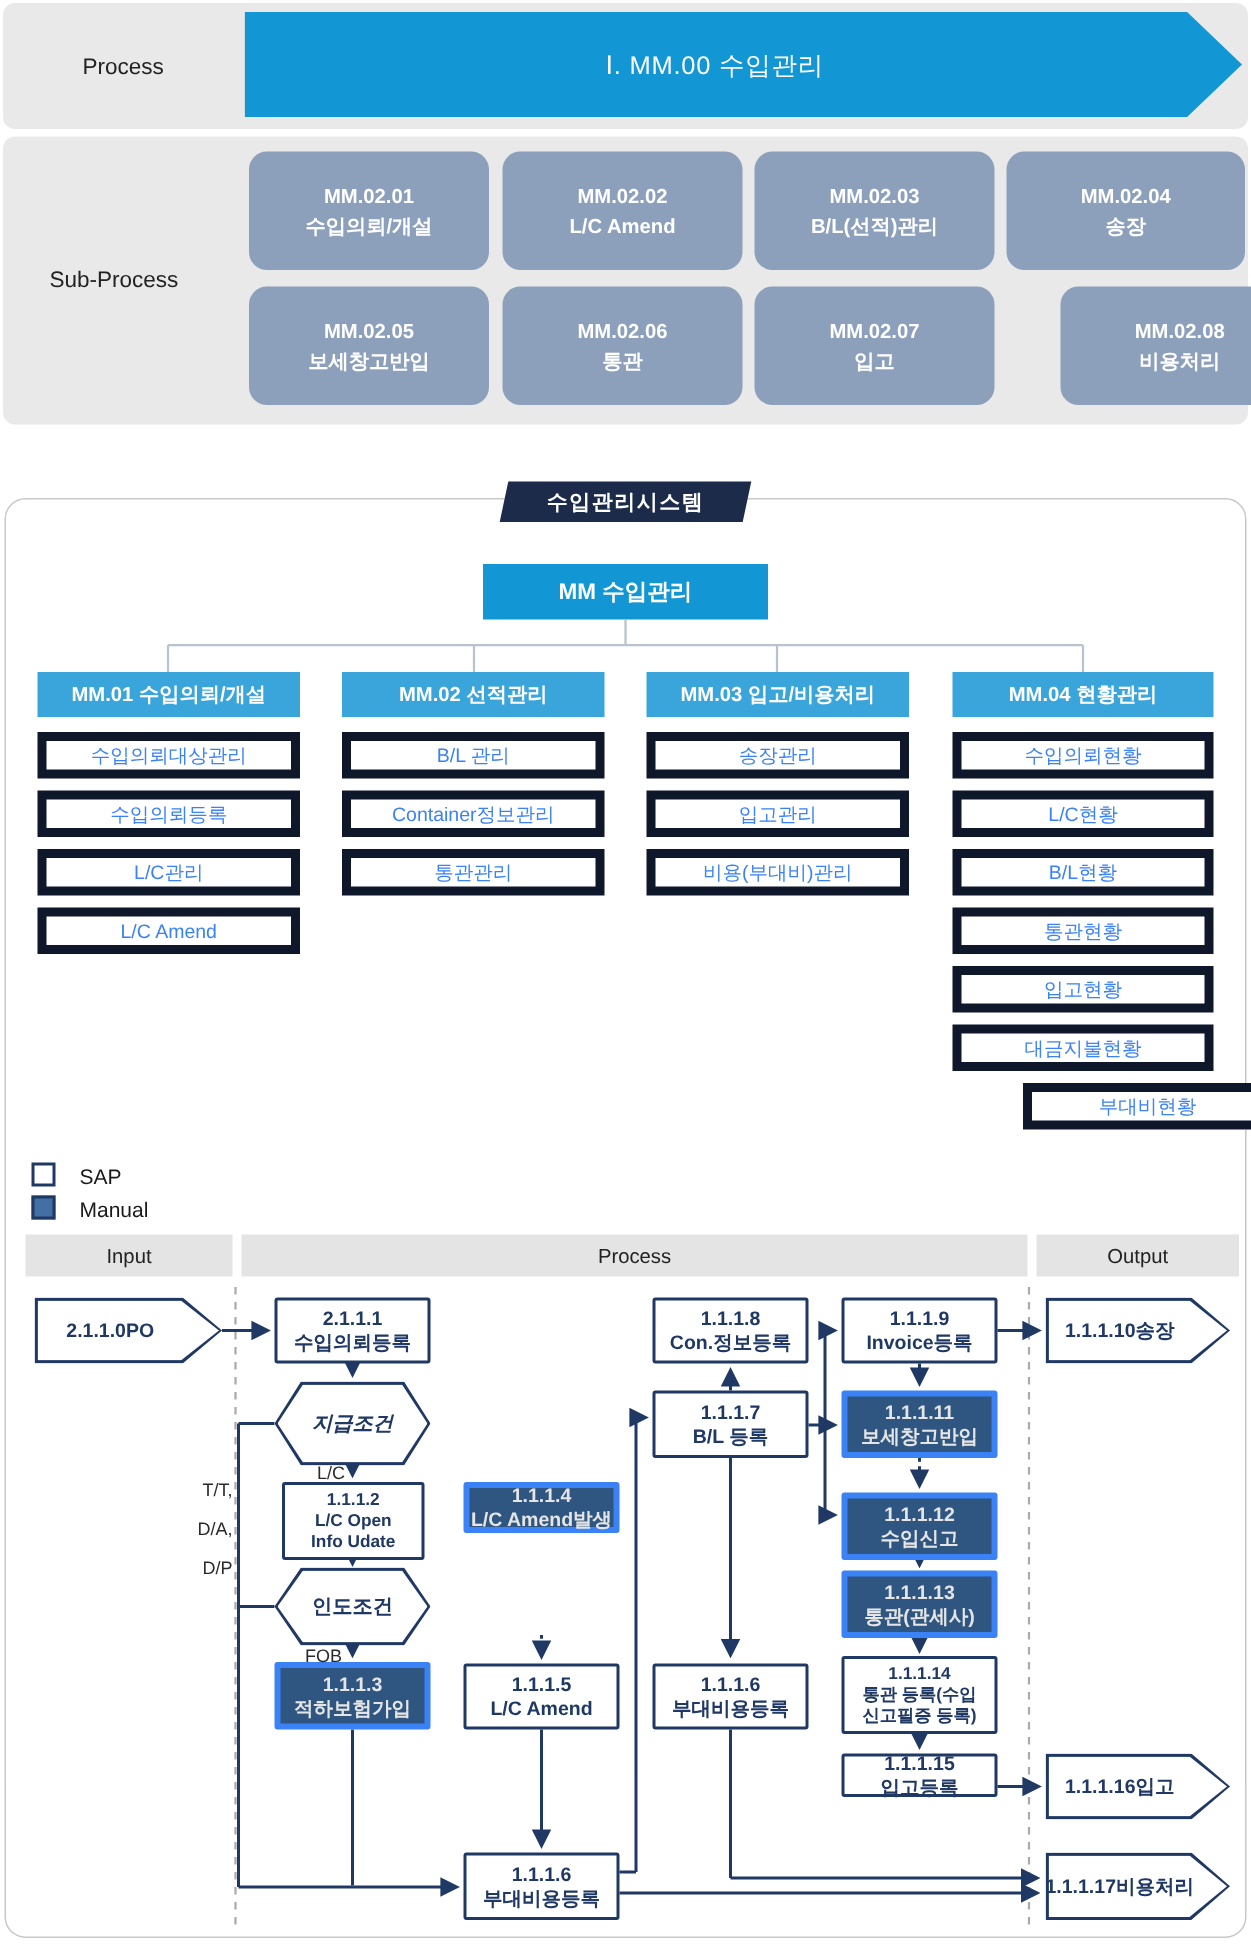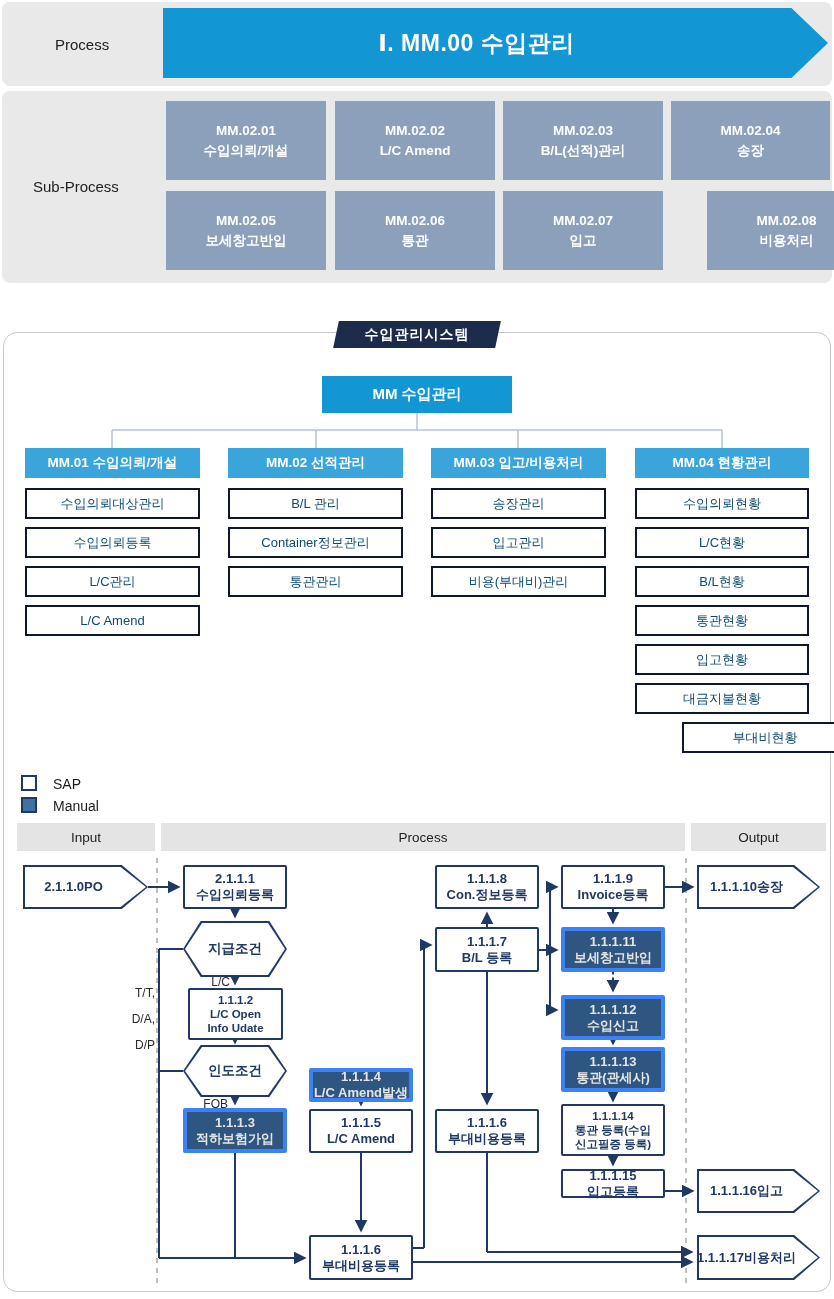--- a/index.html
+++ b/index.html
@@ -4,37 +4,37 @@
 <style>
   html,body{margin:0;padding:0;background:#fff;}
   #page{position:relative;width:834px;height:1299px;background:#fff;overflow:hidden;
         font-family:"Liberation Sans","DejaVu Sans",sans-serif;}
   
   .band{position:absolute;background:#e9e9e9;border-radius:8px;}
   .lane-label{position:absolute;font-size:15px;color:#222;}
   .proc-arrow{position:absolute;left:163px;top:8px;width:665px;height:70px;background:#1297d4;
               clip-path:polygon(0 0,94.5% 0,100% 50%,94.5% 100%,0 100%);
               display:flex;align-items:center;justify-content:center;}
-  .proc-arrow span{color:#fff;font-weight:700;font-size:23px;padding-right:38px;letter-spacing:.5px;}
-  .spbox{position:absolute;width:160px;height:79px;background:#8da0bb;border-radius:0;
+  .proc-arrow span{color:#fff;font-weight:400;font-size:17px;padding-right:38px;letter-spacing:.5px;}
+  .spbox{position:absolute;width:160px;height:79px;background:#8da0bb;border-radius:12px;
          display:flex;flex-direction:column;align-items:center;justify-content:center;
          color:#fff;font-weight:700;font-size:13.5px;line-height:20px;text-align:center;}
   
   .container{position:absolute;left:3px;top:332px;width:826px;height:958px;background:#fff;
              border:1px solid #c8c8c8;border-radius:14px;}
   .sysbanner{position:absolute;left:336px;top:321px;width:162px;height:27px;}
   .sysbanner .bg{position:absolute;inset:0;background:#1c2b4a;transform:skewX(-12deg);}
   .sysbanner .tx{position:absolute;inset:0;display:flex;align-items:center;justify-content:center;
                  color:#fff;font-weight:700;font-size:14px;letter-spacing:1px;}
   .rootbox{position:absolute;left:322px;top:376px;width:190px;height:37px;background:#1297d4;
            display:flex;align-items:center;justify-content:center;color:#fff;font-weight:700;font-size:15px;}
   .colhead{position:absolute;height:30px;background:#3aa5db;display:flex;align-items:center;
            justify-content:center;color:#fff;font-weight:700;font-size:13.5px;}
-  .item{position:absolute;height:31px;background:#fff;border:2px solid #0f172a;box-sizing:border-box;
-        display:flex;align-items:center;justify-content:center;color:#0c4a6e;font-size:13px;}
+  .item{position:absolute;height:31px;background:#fff;border:6px solid #0f172a;box-sizing:border-box;
+        display:flex;align-items:center;justify-content:center;color:#3b82f6;font-size:13px;}
   
   .lg-sq{position:absolute;width:16px;height:16px;box-sizing:border-box;}
   .lg-label{position:absolute;font-size:14px;color:#1a1a1a;}
   
   .lanebar{position:absolute;top:823px;height:28px;background:#e4e4e4;display:flex;
            align-items:center;justify-content:center;font-size:13.5px;color:#222;}
   
   .fnode{position:absolute;box-sizing:border-box;display:flex;flex-direction:column;align-items:center;
          justify-content:center;text-align:center;line-height:1.22;z-index:3;}
   .fnode.white{background:#fff;border:2px solid #1f3864;color:#1f3864;border-radius:2px;}
@@ -208,21 +208,21 @@
         <div>2.1.1.0</div>
         <div>PO</div>
       </div>
   </div>
 
   <div class="fnode white" style="left:183px;top:865px;width:104px;height:44px;">
     <div>2.1.1.1</div>
       <div>수입의뢰등록</div>
   </div>
 
-  <div class="hex" style="left:183px;top:921px;width:104px;height:56px;">
+  <div class="hex" style="left:183px;top:921px;width:104px;height:56px;font-style:italic;">
     <div class="out"></div>
       <div class="in"></div>
     <div class="tx">지급조건</div>
   </div>
 
   <div class="fnode white small" style="left:188px;top:988px;width:95px;height:52px;">
     <div>1.1.1.2</div>
       <div>L/C Open</div>
       <div>Info Udate</div>
   </div>
@@ -231,21 +231,21 @@
     <div class="out"></div>
       <div class="in"></div>
     <div class="tx">인도조건</div>
   </div>
 
   <div class="fnode dark" style="left:183px;top:1108px;width:104px;height:45px;">
     <div>1.1.1.3</div>
       <div>적하보험가입</div>
   </div>
 
-  <div class="fnode dark" style="left:309px;top:1068px;width:104px;height:34px;">
+  <div class="fnode dark" style="left:309px;top:988px;width:104px;height:34px;">
     <div>1.1.1.4</div>
       <div>L/C Amend발생</div>
   </div>
 
   <div class="fnode white" style="left:309px;top:1109px;width:104px;height:44px;">
     <div>1.1.1.5</div>
       <div>L/C Amend</div>
   </div>
 
   <div class="fnode white" style="left:435px;top:1109px;width:104px;height:44px;">

